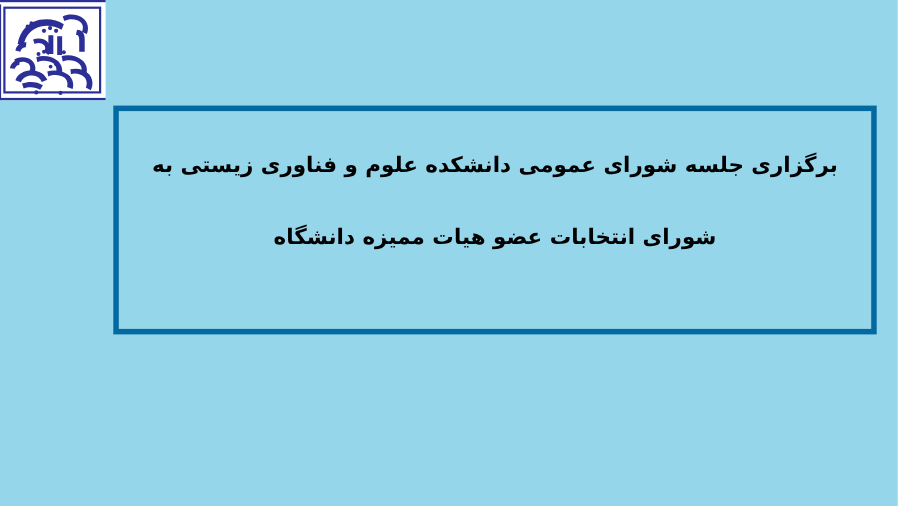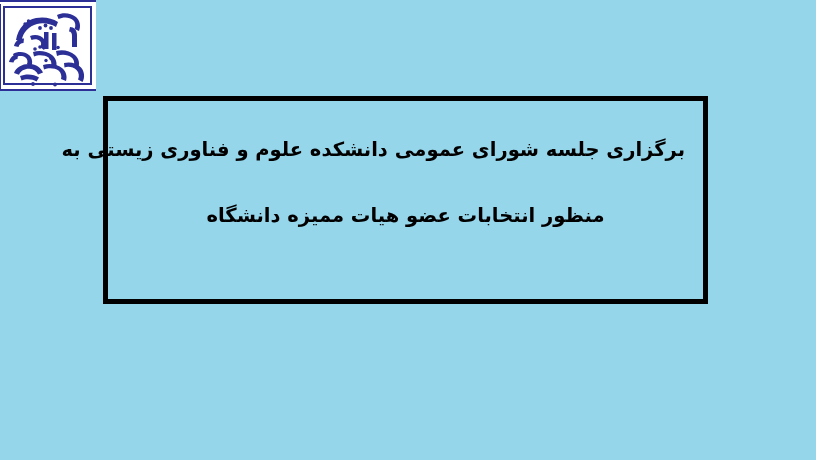--- a/index.html
+++ b/index.html
@@ -59,24 +59,24 @@
     top: 0;
     width: 96px;
     height: 91px;
   }
 
   
   #announcement-box {
     position: absolute;
     left: 103px;
     top: 96px;
-    width: 605px;
+    width: 694px;
     height: 208px;
     box-sizing: border-box;
-    border: 5px solid #000000;
+    border: 5px solid #0369a1;
     background: transparent;
     display: flex;
     flex-direction: column;
     align-items: center;
     justify-content: flex-start;
   }
   #announcement-text {
     width: 100%;
     box-sizing: border-box;
     padding: 0 18px;
@@ -139,17 +139,17 @@
         <circle cx="33" cy="82" r="1.9"></circle>
         <circle cx="55" cy="82.5" r="1.9"></circle>
         <path d="M9 60 C10 55, 14 52, 18 52.5 L17.5 57 C15.5 57, 14 58.5, 13.5 60.5 Z"></path>
       </g>
     </svg>
   </div>
 
   <div id="announcement-box">
     <div id="announcement-text">
       <span class="headline-line" id="headline-line-1">برگزاری جلسه شورای عمومی دانشکده علوم و فناوری زیستی به</span>
-      <span class="headline-line" id="headline-line-2">منظور انتخابات عضو هیات ممیزه دانشگاه</span>
+      <span class="headline-line" id="headline-line-2">شورای انتخابات عضو هیات ممیزه دانشگاه</span>
     </div>
   </div>
 
 </div>
 
 </body></html>

